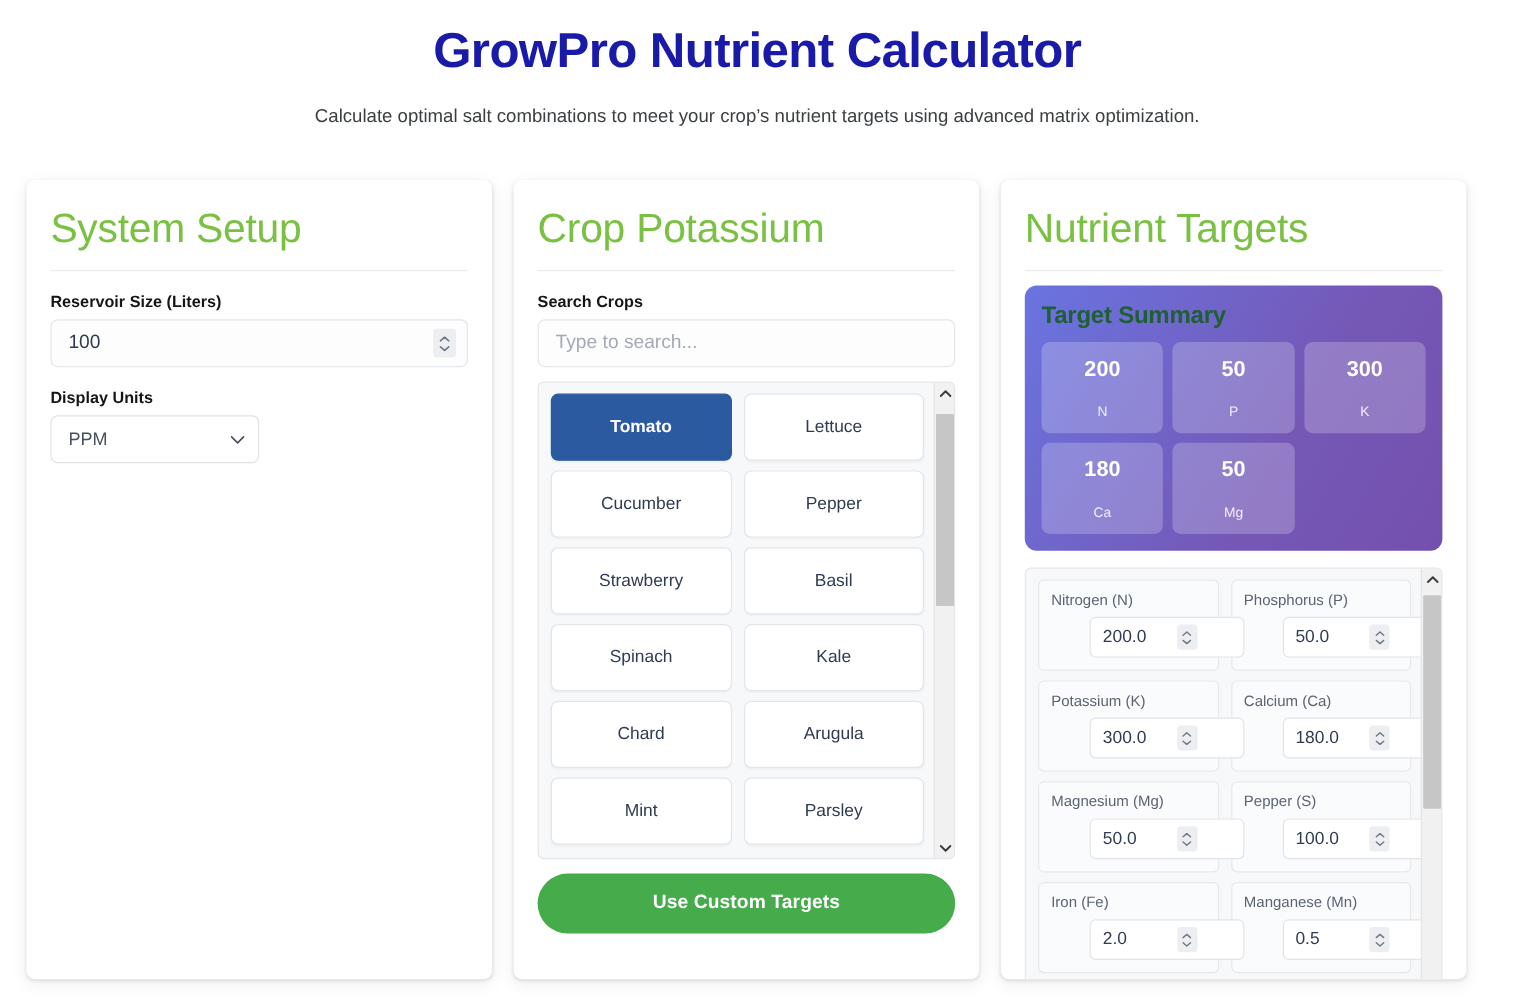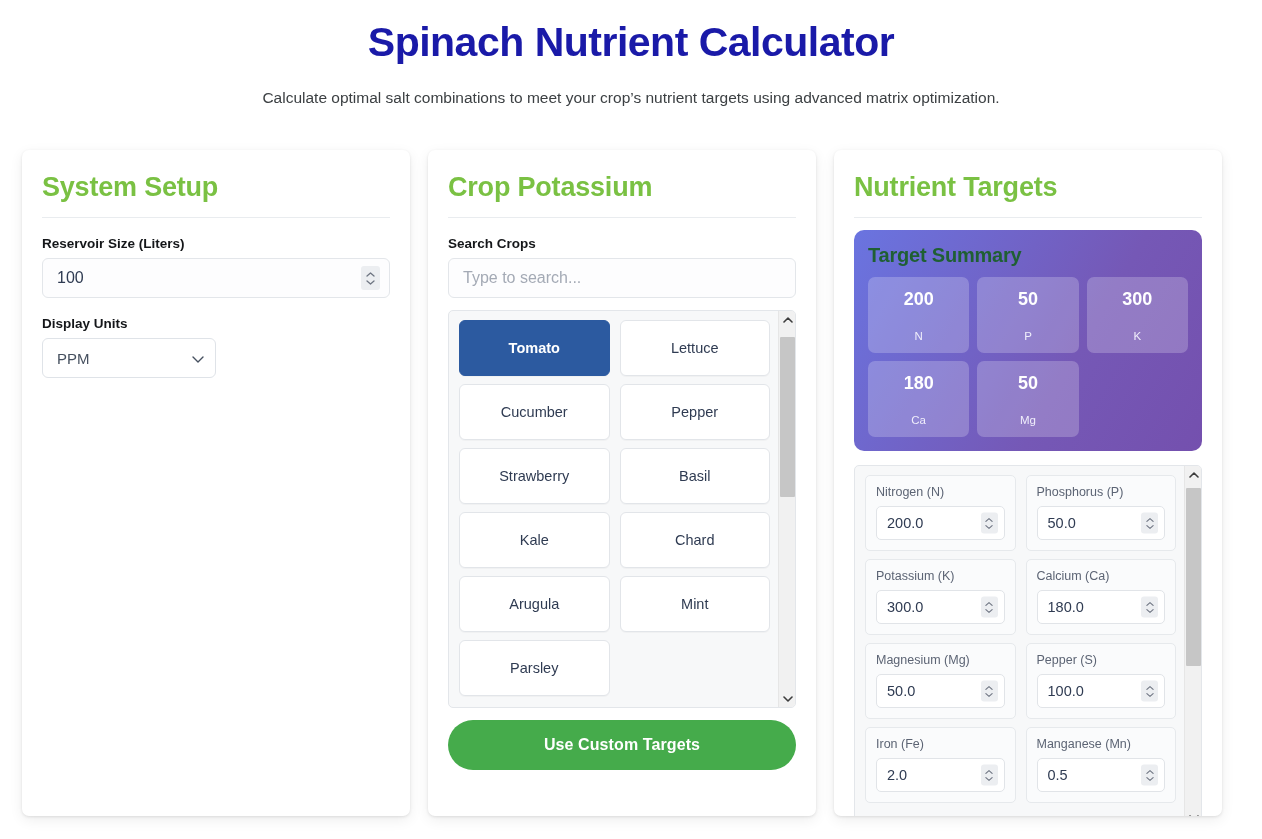--- a/index.html
+++ b/index.html
@@ -48,22 +48,22 @@
     height: 666px;
     padding: 22px 20px 18px 20px;
     position: relative;
     overflow: hidden;
   }
   .card-sys   { width: 388px; flex: 0 0 388px; }
   .card-crop  { width: 388px; flex: 0 0 388px; }
   .card-nutr  { width: 388px; flex: 0 0 388px; }
 
   .card-title {
-    font-size: 27px;
-    font-weight: 700;
+    font-size: 34px;
+    font-weight: 400;
     color: #7ac143;
     margin: 0 0 14px 0;
     letter-spacing: -0.2px;
   }
   .card-rule {
     height: 1px;
     background: #e9ecef;
     margin: 0 0 18px 0;
   }
 
@@ -256,39 +256,40 @@
     width: 100%;
     height: 34px;
     border: 1px solid #e1e4e8;
     border-radius: 5px;
     background: #ffffff;
     font-size: 14.5px;
     color: #2f3b52;
     padding: 0 30px 0 10px;
     font-family: "Liberation Sans", sans-serif;
     outline: none;
+    margin-left: 32px;
   }
   .nutr-spin {
     position: absolute; right: 7px; top: 50%;
     transform: translateY(-50%);
     width: 17px; height: 21px;
     background: #eceef1;
     border-radius: 3px;
     display: flex; flex-direction: column;
     align-items: center; justify-content: center;
     gap: 2px;
     cursor: pointer;
   }
 </style>
 </head>
 <body>
 
 <div class="page">
 
-  <h1 class="app-title">Spinach Nutrient Calculator</h1>
+  <h1 class="app-title">GrowPro Nutrient Calculator</h1>
   <p class="app-subtitle">Calculate optimal salt combinations to meet your crop’s nutrient targets using advanced matrix optimization.</p>
 
   <div class="columns">
 
     <section class="card card-sys">
       <h2 class="card-title">System Setup</h2>
       <div class="card-rule"></div>
 
       <label class="field-label">Reservoir Size (Liters)</label>
       <div class="input-wrap">
@@ -339,20 +340,23 @@
             <div class="crop-btn">
               <span>Pepper</span>
             </div>
             <div class="crop-btn">
               <span>Strawberry</span>
             </div>
             <div class="crop-btn">
               <span>Basil</span>
             </div>
             <div class="crop-btn">
+              <span>Spinach</span>
+            </div>
+            <div class="crop-btn">
               <span>Kale</span>
             </div>
             <div class="crop-btn">
               <span>Chard</span>
             </div>
             <div class="crop-btn">
               <span>Arugula</span>
             </div>
             <div class="crop-btn">
               <span>Mint</span>

